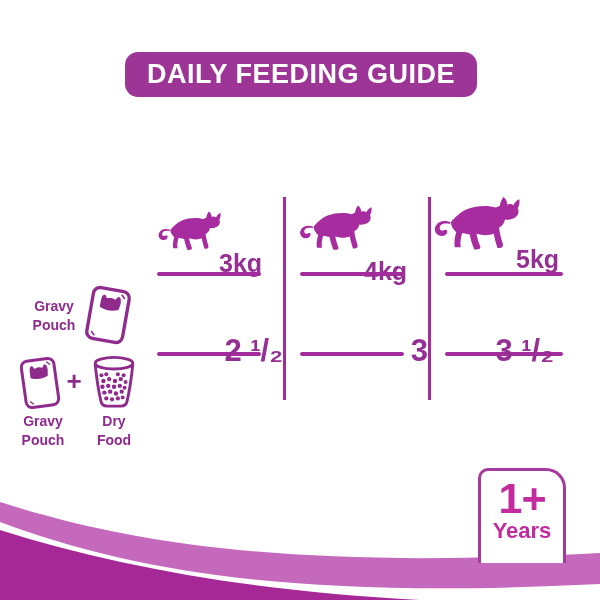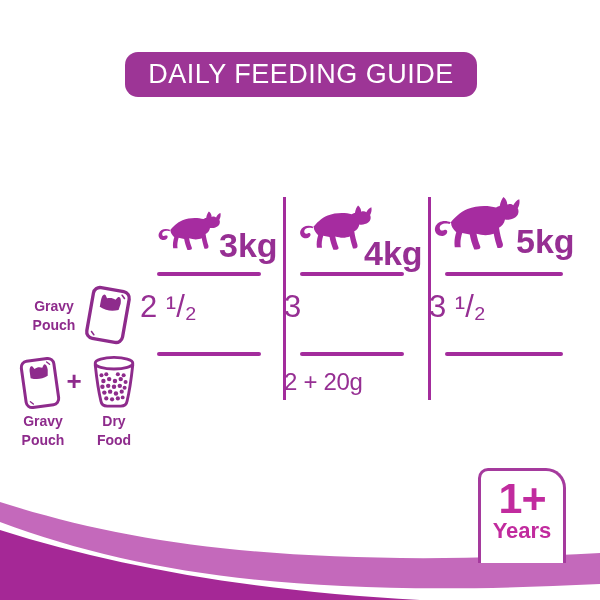--- a/index.html
+++ b/index.html
@@ -3,41 +3,41 @@
 <meta charset="utf-8">
 <style>
   html,body{margin:0;padding:0;background:#fff;}
   .stage{position:relative;width:600px;height:600px;background:#fff;overflow:hidden;
          font-family:"Liberation Sans",sans-serif;}
 
   
   .title-pill{position:absolute;left:125px;top:52px;width:352px;height:45px;
     background:var(--brand,#9D3596);border-radius:13px;
     display:flex;align-items:center;justify-content:center;z-index:2;}
-  .title-pill span{color:var(--title-text,#fff);font-size:27px;font-weight:normal;letter-spacing:.5px;}
+  .title-pill span{color:var(--title-text,#fff);font-size:27px;font-weight:bold;letter-spacing:.5px;}
 
   
   .vline{position:absolute;top:197px;width:2.5px;height:203px;background:var(--magenta,#A32C9C);z-index:2;}
   .v1{left:283px}.v2{left:428px}
   .hline{position:absolute;height:4px;background:var(--magenta,#A32C9C);border-radius:2px;z-index:2;}
   .r1{top:272px}.r2{top:352px}
   .c1{left:157px;width:104px}.c2{left:300px;width:104px}.c3{left:445px;width:118px}
 
   .cat{position:absolute;color:var(--cat,#A62CA0);z-index:2;}
   .cat svg{display:block;width:100%;height:100%;}
   .cat1{left:155px;top:201px;width:66px;height:50px;}
   .cat2{left:296px;top:193px;width:76px;height:58px;}
   .cat3{left:430px;top:186px;width:90px;height:65px;}
-  .wt{position:absolute;color:var(--text,#962F93);font-weight:bold;font-size:34px;z-index:2;}
+  .wt{position:absolute;color:var(--text,#962F93);font-weight:bold;font-size:25px;z-index:2;margin-top:23px;}
   .wt1{left:219px;top:226px}.wt2{left:364px;top:234px}.wt3{left:516px;top:222px}
 
-  .val{position:absolute;color:var(--text,#962F93);font-weight:normal;text-align:left;z-index:2;}
+  .val{position:absolute;color:var(--text,#962F93);font-weight:bold;text-align:right;z-index:2;margin-top:44px;}
   .valr1{top:289px;font-size:31px;}
   .valr2{top:368px;font-size:24px;letter-spacing:-.3px;}
-  .vc1{left:140px;width:143px}.vc2{left:284px;width:144px}.vc3{left:429px;width:146px}
+  .vc1{left:140px;width:143px}.vc2{left:284px;width:144px}.vc3{left:408px;width:146px}
 
   
   .legend-label{position:absolute;color:var(--legend,#8E2B8C);font-weight:bold;font-size:14px;
     line-height:19px;text-align:center;z-index:2;}
   .legend-label span{display:block;}
   .lg1{left:22px;top:297px;width:64px;}
   .lg2a{left:6px;top:412px;width:74px;}
   .lg2b{left:86px;top:412px;width:56px;}
   .plus{position:absolute;left:61px;top:366px;width:26px;text-align:center;
     color:var(--legend,#8E2B8C);font-weight:bold;font-size:26px;z-index:2;}
@@ -96,21 +96,20 @@
   <div class="hline r1 c2"></div>
   <div class="hline r1 c3"></div>
   <div class="hline r2 c1"></div>
   <div class="hline r2 c2"></div>
   <div class="hline r2 c3"></div>
 
   <div class="val valr1 vc1">2 ¹/₂</div>
   <div class="val valr1 vc2">3</div>
   <div class="val valr1 vc3">3 ¹/₂</div>
 
-  <div class="val valr2 vc2">2 + 20g</div>
 
   <div class="legend-label lg1">
     <span>Gravy</span>
     <span>Pouch</span>
   </div>
   <div class="icon pouch1">
     <svg viewBox="0 0 44 60">
       <rect x="3" y="3" width="38" height="54" rx="7" fill="none" stroke="currentColor" stroke-width="3.5"></rect>
       <path fill="currentColor" d="M12,16 C12,11 14,8 16,10 L18,13 C21,11.5 24,11.5 27,13 L29,10 C31,8 33,11 33,16 L32,23 C25,26 19,26 12,23 Z"></path>
       <path d="M8,50 L11,53 M33,7 L36,10" stroke="currentColor" stroke-width="1.6" stroke-linecap="round"></path>

